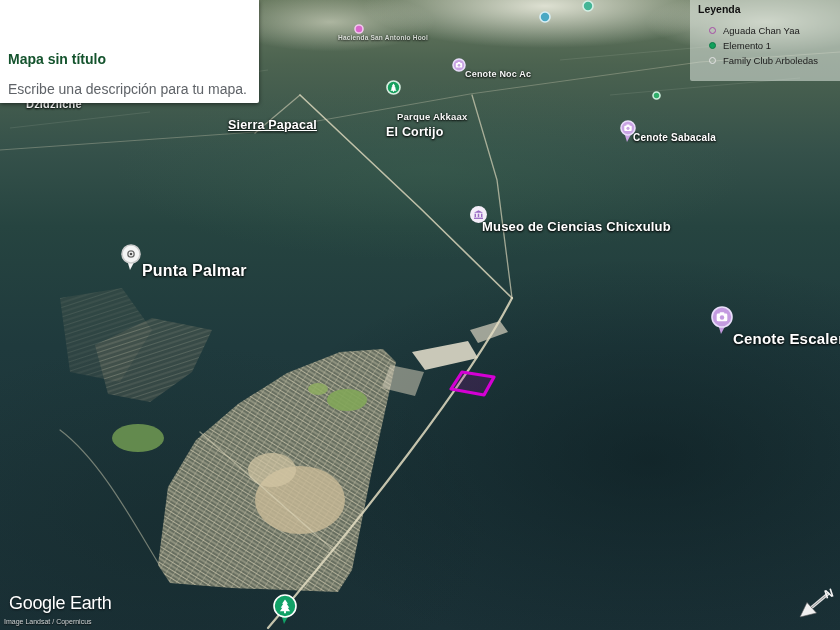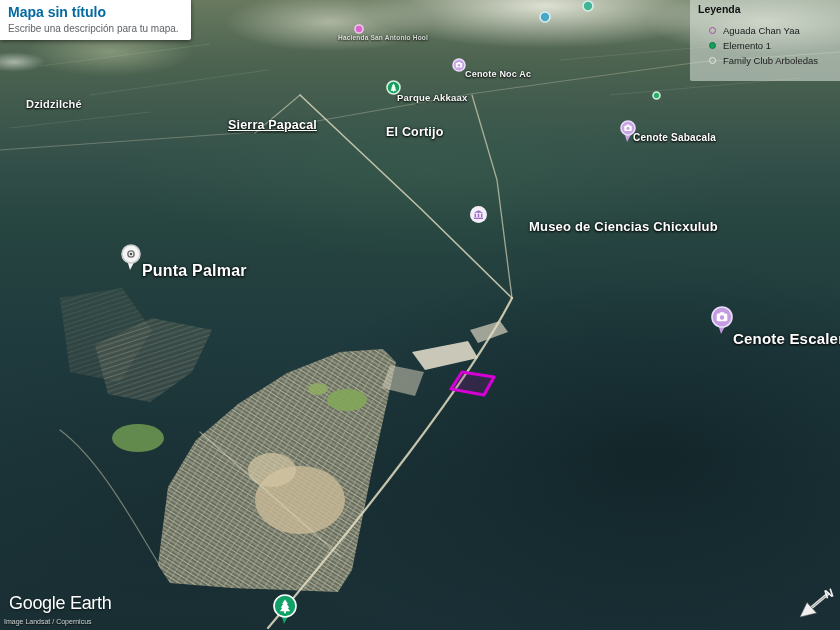--- a/index.html
+++ b/index.html
@@ -13,22 +13,22 @@
       radial-gradient(ellipse 120px 35px at 110px 52px, rgba(175,188,152,.55), rgba(175,188,152,0) 70%),
       radial-gradient(ellipse 45px 14px at 14px 62px, rgba(232,236,226,.6), rgba(232,236,226,0) 70%),
       radial-gradient(ellipse 420px 120px at 430px 170px, rgba(62,102,80,.35), rgba(62,102,80,0) 75%),
       radial-gradient(ellipse 520px 270px at 650px 460px, rgba(8,22,26,.5), rgba(8,22,26,0) 75%),
       radial-gradient(ellipse 430px 250px at 170px 530px, rgba(20,40,42,.45), rgba(20,40,42,0) 75%),
       linear-gradient(180deg,#68795f 0%,#4c6350 10%,#35514a 24%,#264440 36%,#1f3a3d 55%,#1a3036 100%);
   }
   svg.overlay{position:absolute;left:0;top:0;pointer-events:none;}
   .title-card{position:absolute;left:0;top:0;background:#ffffff;padding:4px 12px 6px 8px;
     box-shadow:0 1px 4px rgba(0,0,0,.55);border-radius:0 0 2px 0;}
-  .title-card .t{font-size:14px;font-weight:bold;color:#0369a1;line-height:1.2;}
-  .title-card .s{font-size:10px;color:#5f6368;margin-top:2px;}
+  .title-card .t{font-size:14px;font-weight:bold;color:#14532d;line-height:1.2;margin-top:47px;}
+  .title-card .s{font-size:14px;color:#5f6368;margin-top:13px;}
   .legend{position:absolute;right:0;top:0;width:150px;background:rgba(226,233,226,.55);
     padding:3px 10px 5px 8px;border-radius:0 0 0 2px;}
   .legend .lt{font-size:10.5px;font-weight:bold;color:#101010;margin-bottom:2px;}
   .legend ul{list-style:none;margin:8px;padding:0;}
   .legend li{display:flex;align-items:center;gap:7px;padding:2px 0;cursor:pointer;}
   .legend .sw{width:7px;height:7px;border-radius:50%;flex:0 0 auto;margin-left:3px;}
   .legend .ll{font-size:9.5px;color:#1c1c1c;white-space:nowrap;}
   .map-label{position:absolute;color:#fff;font-weight:bold;white-space:nowrap;
     text-shadow:0 1px 2px rgba(0,0,0,.95),0 0 3px rgba(0,0,0,.7);letter-spacing:.2px;}
   .marker{position:absolute;}
@@ -94,23 +94,23 @@
     <g id="parcel-group">
         <polygon points="451,389 462,372 494,377 484,395" fill="rgba(160,0,160,0.18)" stroke="#d400d4" stroke-width="3.2" stroke-linejoin="round" style="pointer-events: auto;"></polygon>
       </g>
   </svg>
 
   <div id="labels-layer">
       <div class="map-label" style="left: 26px; top: 98px; font-size: 11px; opacity: 0.95;">Dzidzilché</div>
       <div class="map-label" style="left: 228px; top: 118px; font-size: 12.5px; opacity: 1; text-decoration: underline;">Sierra Papacal</div>
       <div class="map-label" style="left: 386px; top: 125px; font-size: 12.5px; opacity: 1;">El Cortijo</div>
       <div class="map-label" style="left: 465px; top: 69px; font-size: 9px; opacity: 0.95;">Cenote Noc Ac</div>
-      <div class="map-label" style="left: 397px; top: 92px; font-size: 9.5px; opacity: 0.95;">Parque Akkaax</div>
+      <div class="map-label" style="left: 397px; top: 111px; font-size: 9.5px; opacity: 0.95;">Parque Akkaax</div>
       <div class="map-label" style="left: 633px; top: 132px; font-size: 10px; opacity: 1; text-align: right;">Cenote Sabacala</div>
-      <div class="map-label" style="left: 482px; top: 219px; font-size: 13px; opacity: 1; margin-left: 47px;">Museo de Ciencias Chicxulub</div>
+      <div class="map-label" style="left: 482px; top: 219px; font-size: 13px; opacity: 1;">Museo de Ciencias Chicxulub</div>
       <div class="map-label" style="left: 142px; top: 262px; font-size: 16px; opacity: 1;">Punta Palmar</div>
       <div class="map-label" style="left: 733px; top: 330px; font-size: 15px; opacity: 1;">Cenote Escalera</div>
       <div class="map-label" style="left: 338px; top: 34px; font-size: 6.5px; opacity: 0.7;">Hacienda San Antonio Hool</div>
     </div>
 
   <div id="markers-layer">
       <div class="marker" style="left: 465.5px; top: 201.5px;"><svg width="25" height="33" viewBox="0 0 25 33">
      <circle cx="12.5" cy="12.5" r="8.5" fill="#f4eef9"></circle>
           <g transform="translate(5.9125 5.9125) scale(0.8234375)">
             <g fill="#9a6bc5">

